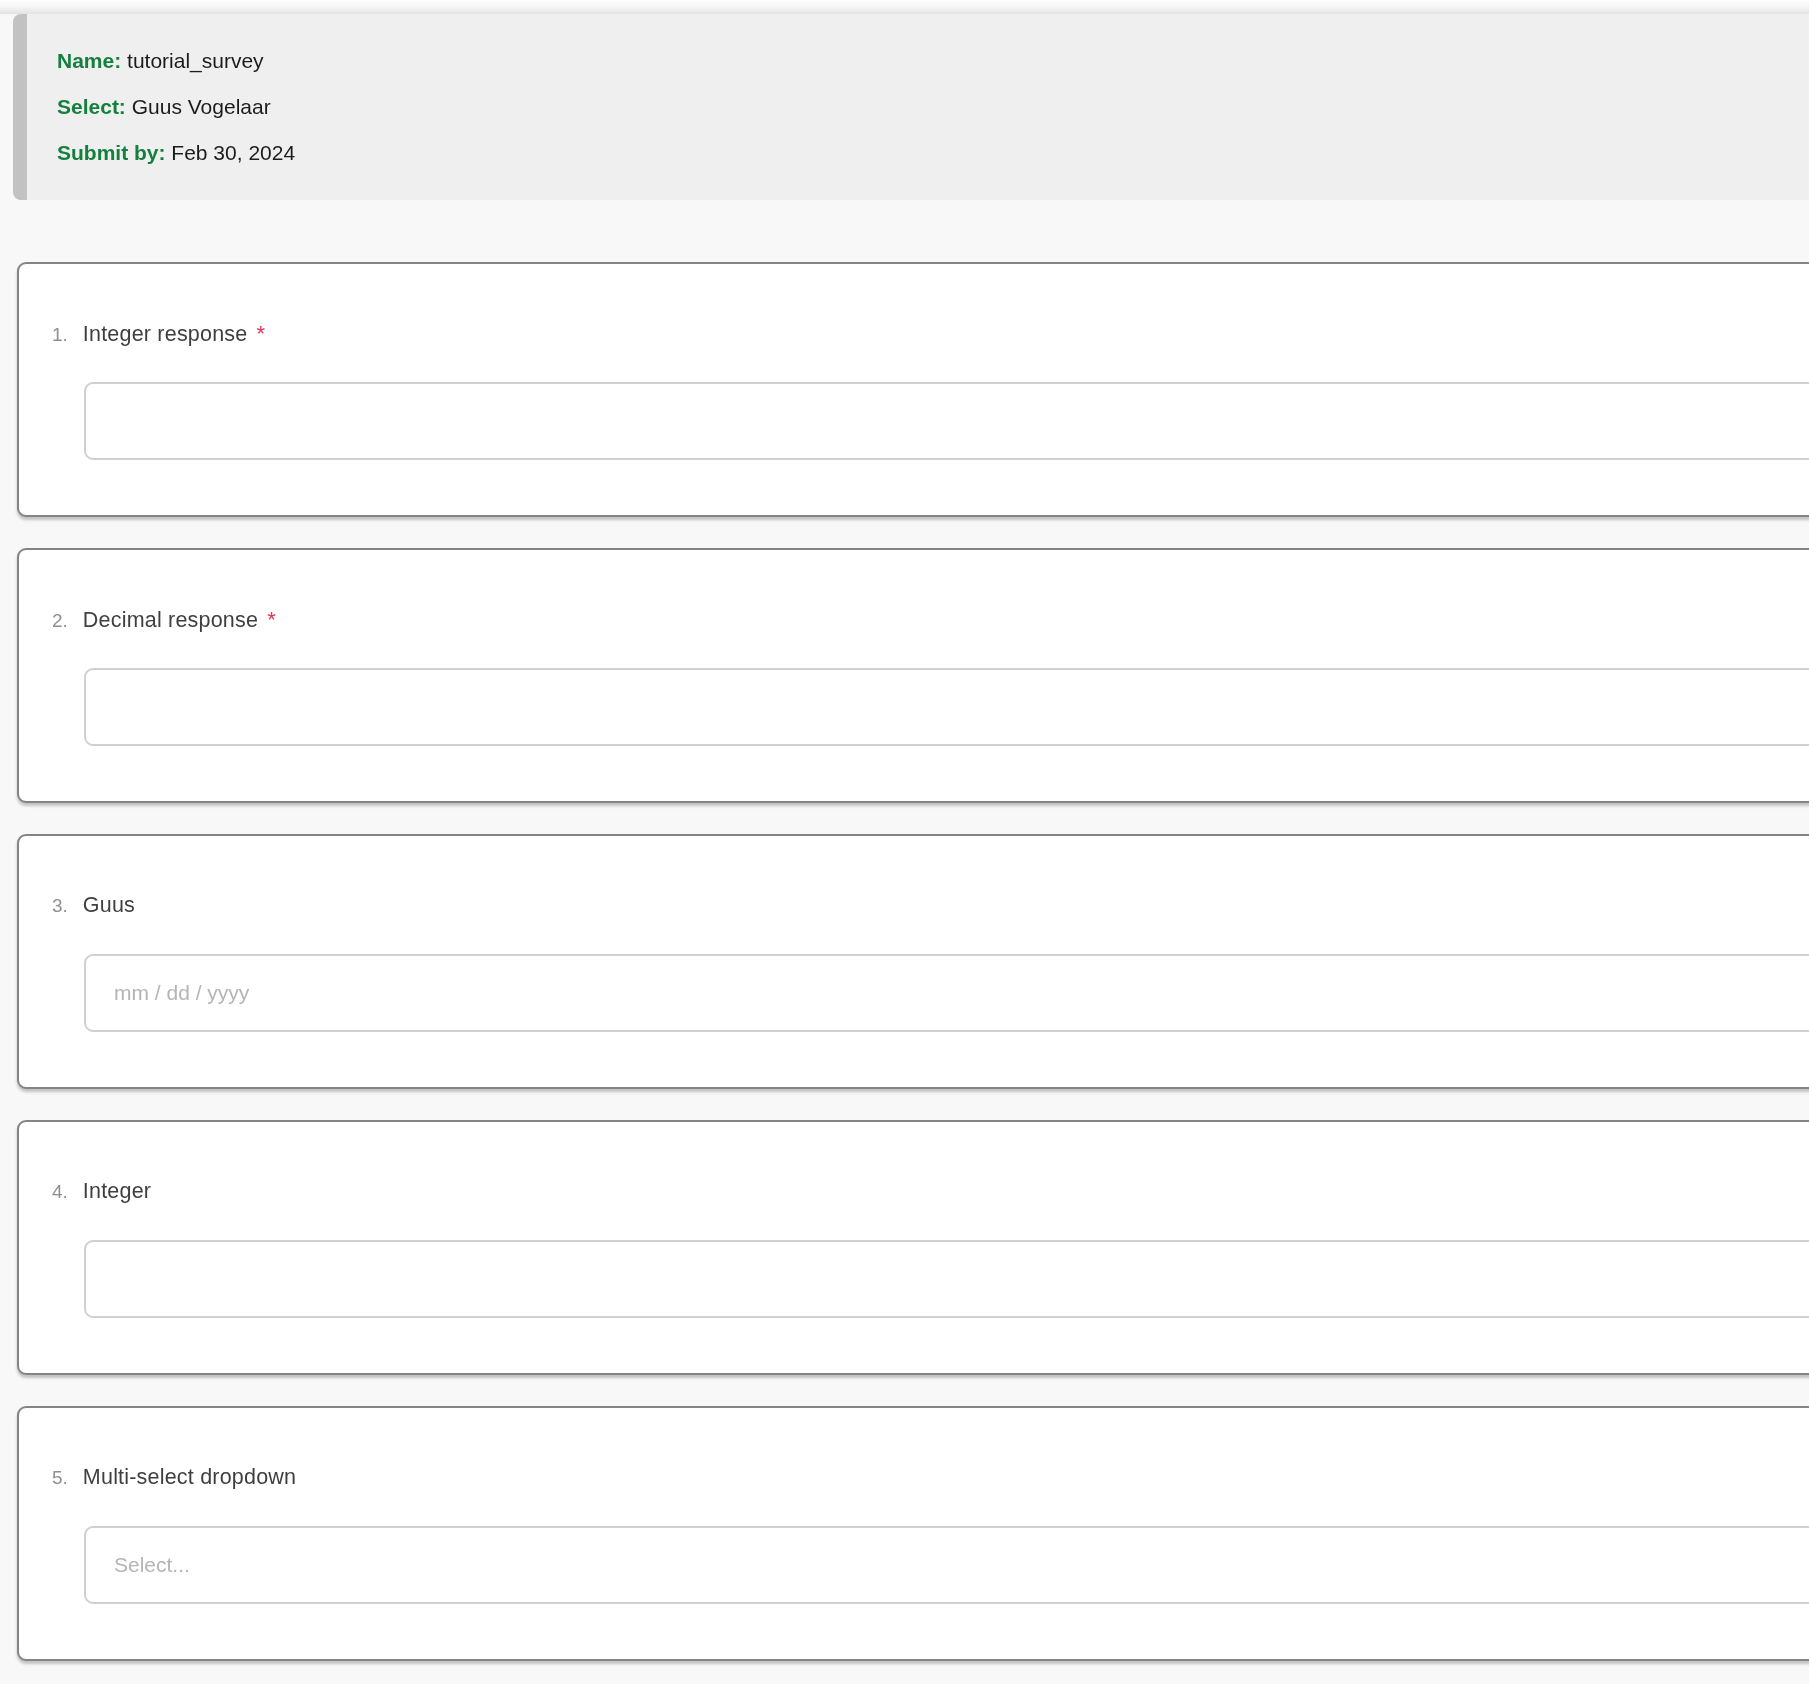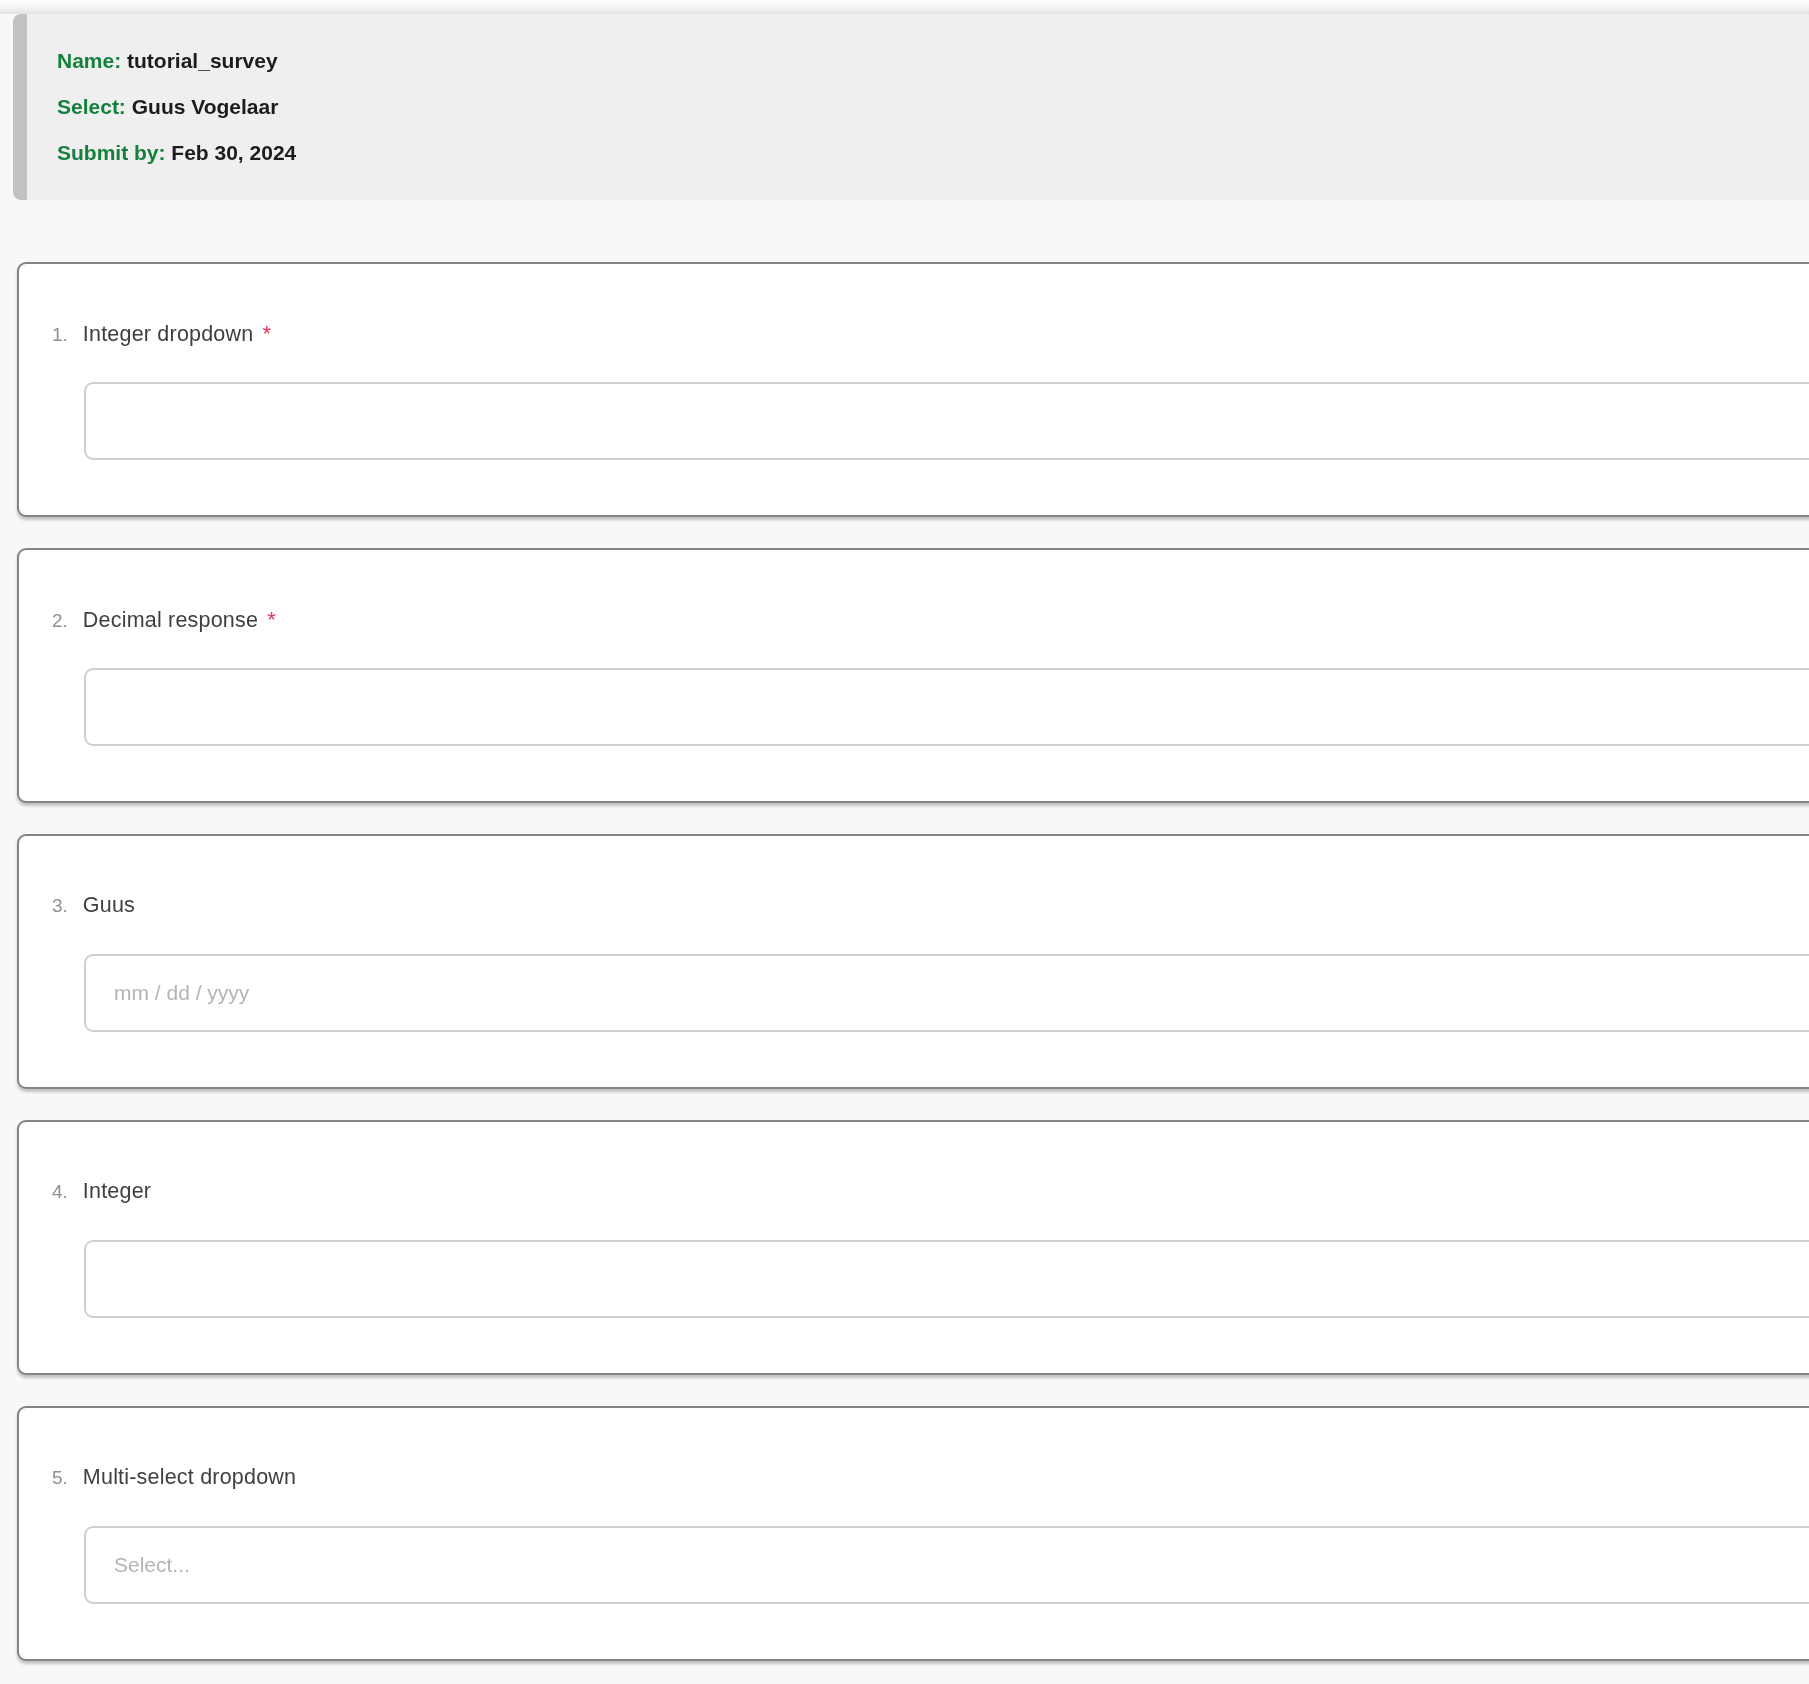--- a/index.html
+++ b/index.html
@@ -43,21 +43,21 @@
     justify-content: center;
     padding-left: 30px;
   }
   .header-content p {
     margin: 0;
     line-height: 46px;
     font-size: 21px;
     color: #151515;
   }
   .header-content b { font-weight: 700; color: #15803d; }
-  .header-content span { font-weight: 700; color: #1c1c1c; }
+  .header-content span { font-weight: 400; color: #1c1c1c; }
 
   
   .question-list {
     position: absolute;
     top: 262px;
     left: 0;
     display: flex;
     flex-direction: column;
     gap: 31px;
   }
@@ -127,21 +127,21 @@
     <p><b>Name:</b> <span>tutorial_survey</span></p>
     <p><b>Select:</b> <span>Guus Vogelaar</span></p>
     <p><b>Submit by:</b> <span>Feb 30, 2024</span></p>
   </div>
 </header>
 
 <main class="question-list">
   <section class="card">
     <div class="q-label-row">
       <span class="q-num">1.</span>
-      <span class="q-label">Integer dropdown</span>
+      <span class="q-label">Integer response</span>
       <span class="q-req">*</span>
     </div>
     <input class="q-input" type="text" placeholder="" style="">
   </section>
 
   <section class="card">
     <div class="q-label-row">
       <span class="q-num">2.</span>
       <span class="q-label">Decimal response</span>
       <span class="q-req">*</span>

